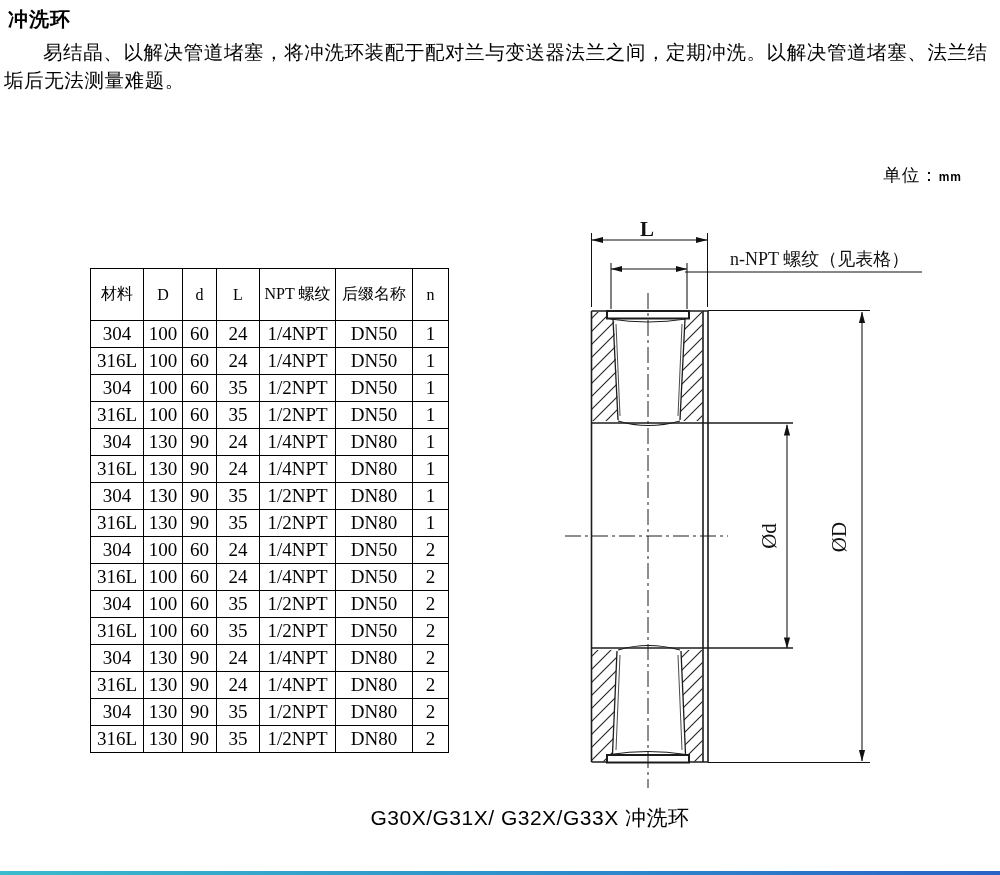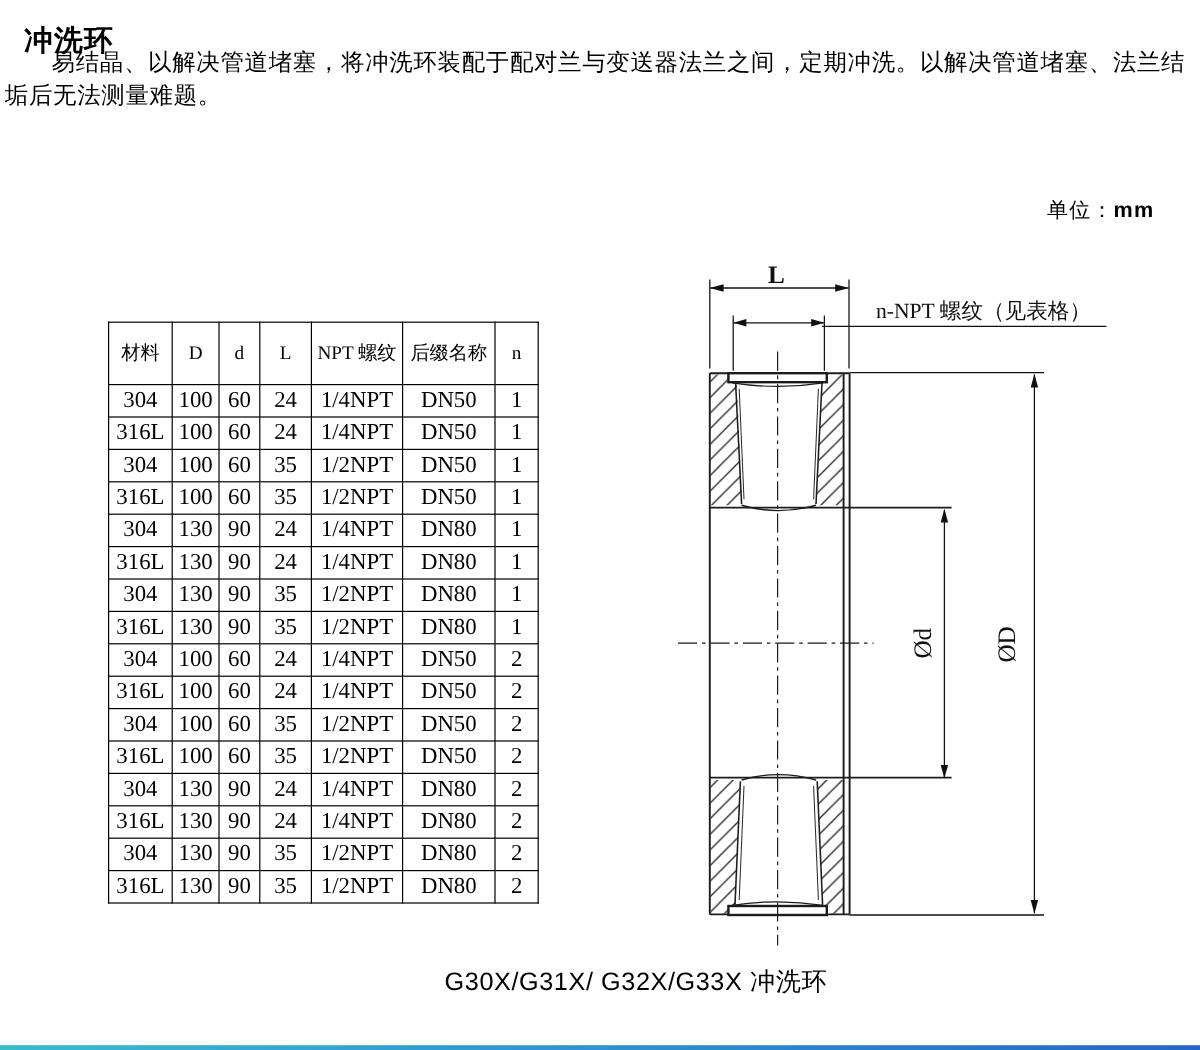--- a/index.html
+++ b/index.html
@@ -1,31 +1,31 @@
 <!DOCTYPE html>
 <html><head>
 <meta charset="utf-8">
 <style>
   html,body{margin:0;padding:0;}
   body{
     width:1000px;height:875px;position:relative;background:#ffffff;
     font-family:"Liberation Sans",sans-serif;color:#000;overflow:hidden;
   }
   .page-title{
-    position:absolute;left:4px;top:2px;margin:16px;
-    font-size:24px;font-weight:bold;letter-spacing:1px;
+    position:absolute;left:4px;top:2px;margin:4px;
+    font-size:20px;font-weight:bold;letter-spacing:1px;
   }
   .intro{
     position:absolute;left:4px;top:38px;width:986px;margin:0;
     font-size:19.5px;line-height:28px;text-indent:2em;letter-spacing:0.6px;
   }
   .unit-note{
     position:absolute;top:163px;right:38px;font-size:17.5px;letter-spacing:1px;
   }
-  .unit-note b{font-size:18px;margin-top:44px;}
+  .unit-note b{font-size:12px;margin-top:44px;}
   table.spec{
     position:absolute;left:90px;top:268px;
     border-collapse:collapse;table-layout:fixed;
     font-family:"Liberation Serif","DejaVu Serif",serif;
     font-size:19px;color:#000;
   }
   table.spec th,table.spec td{
     border:1.4px solid #000;text-align:center;vertical-align:middle;
     padding:0;overflow:hidden;white-space:nowrap;
   }

